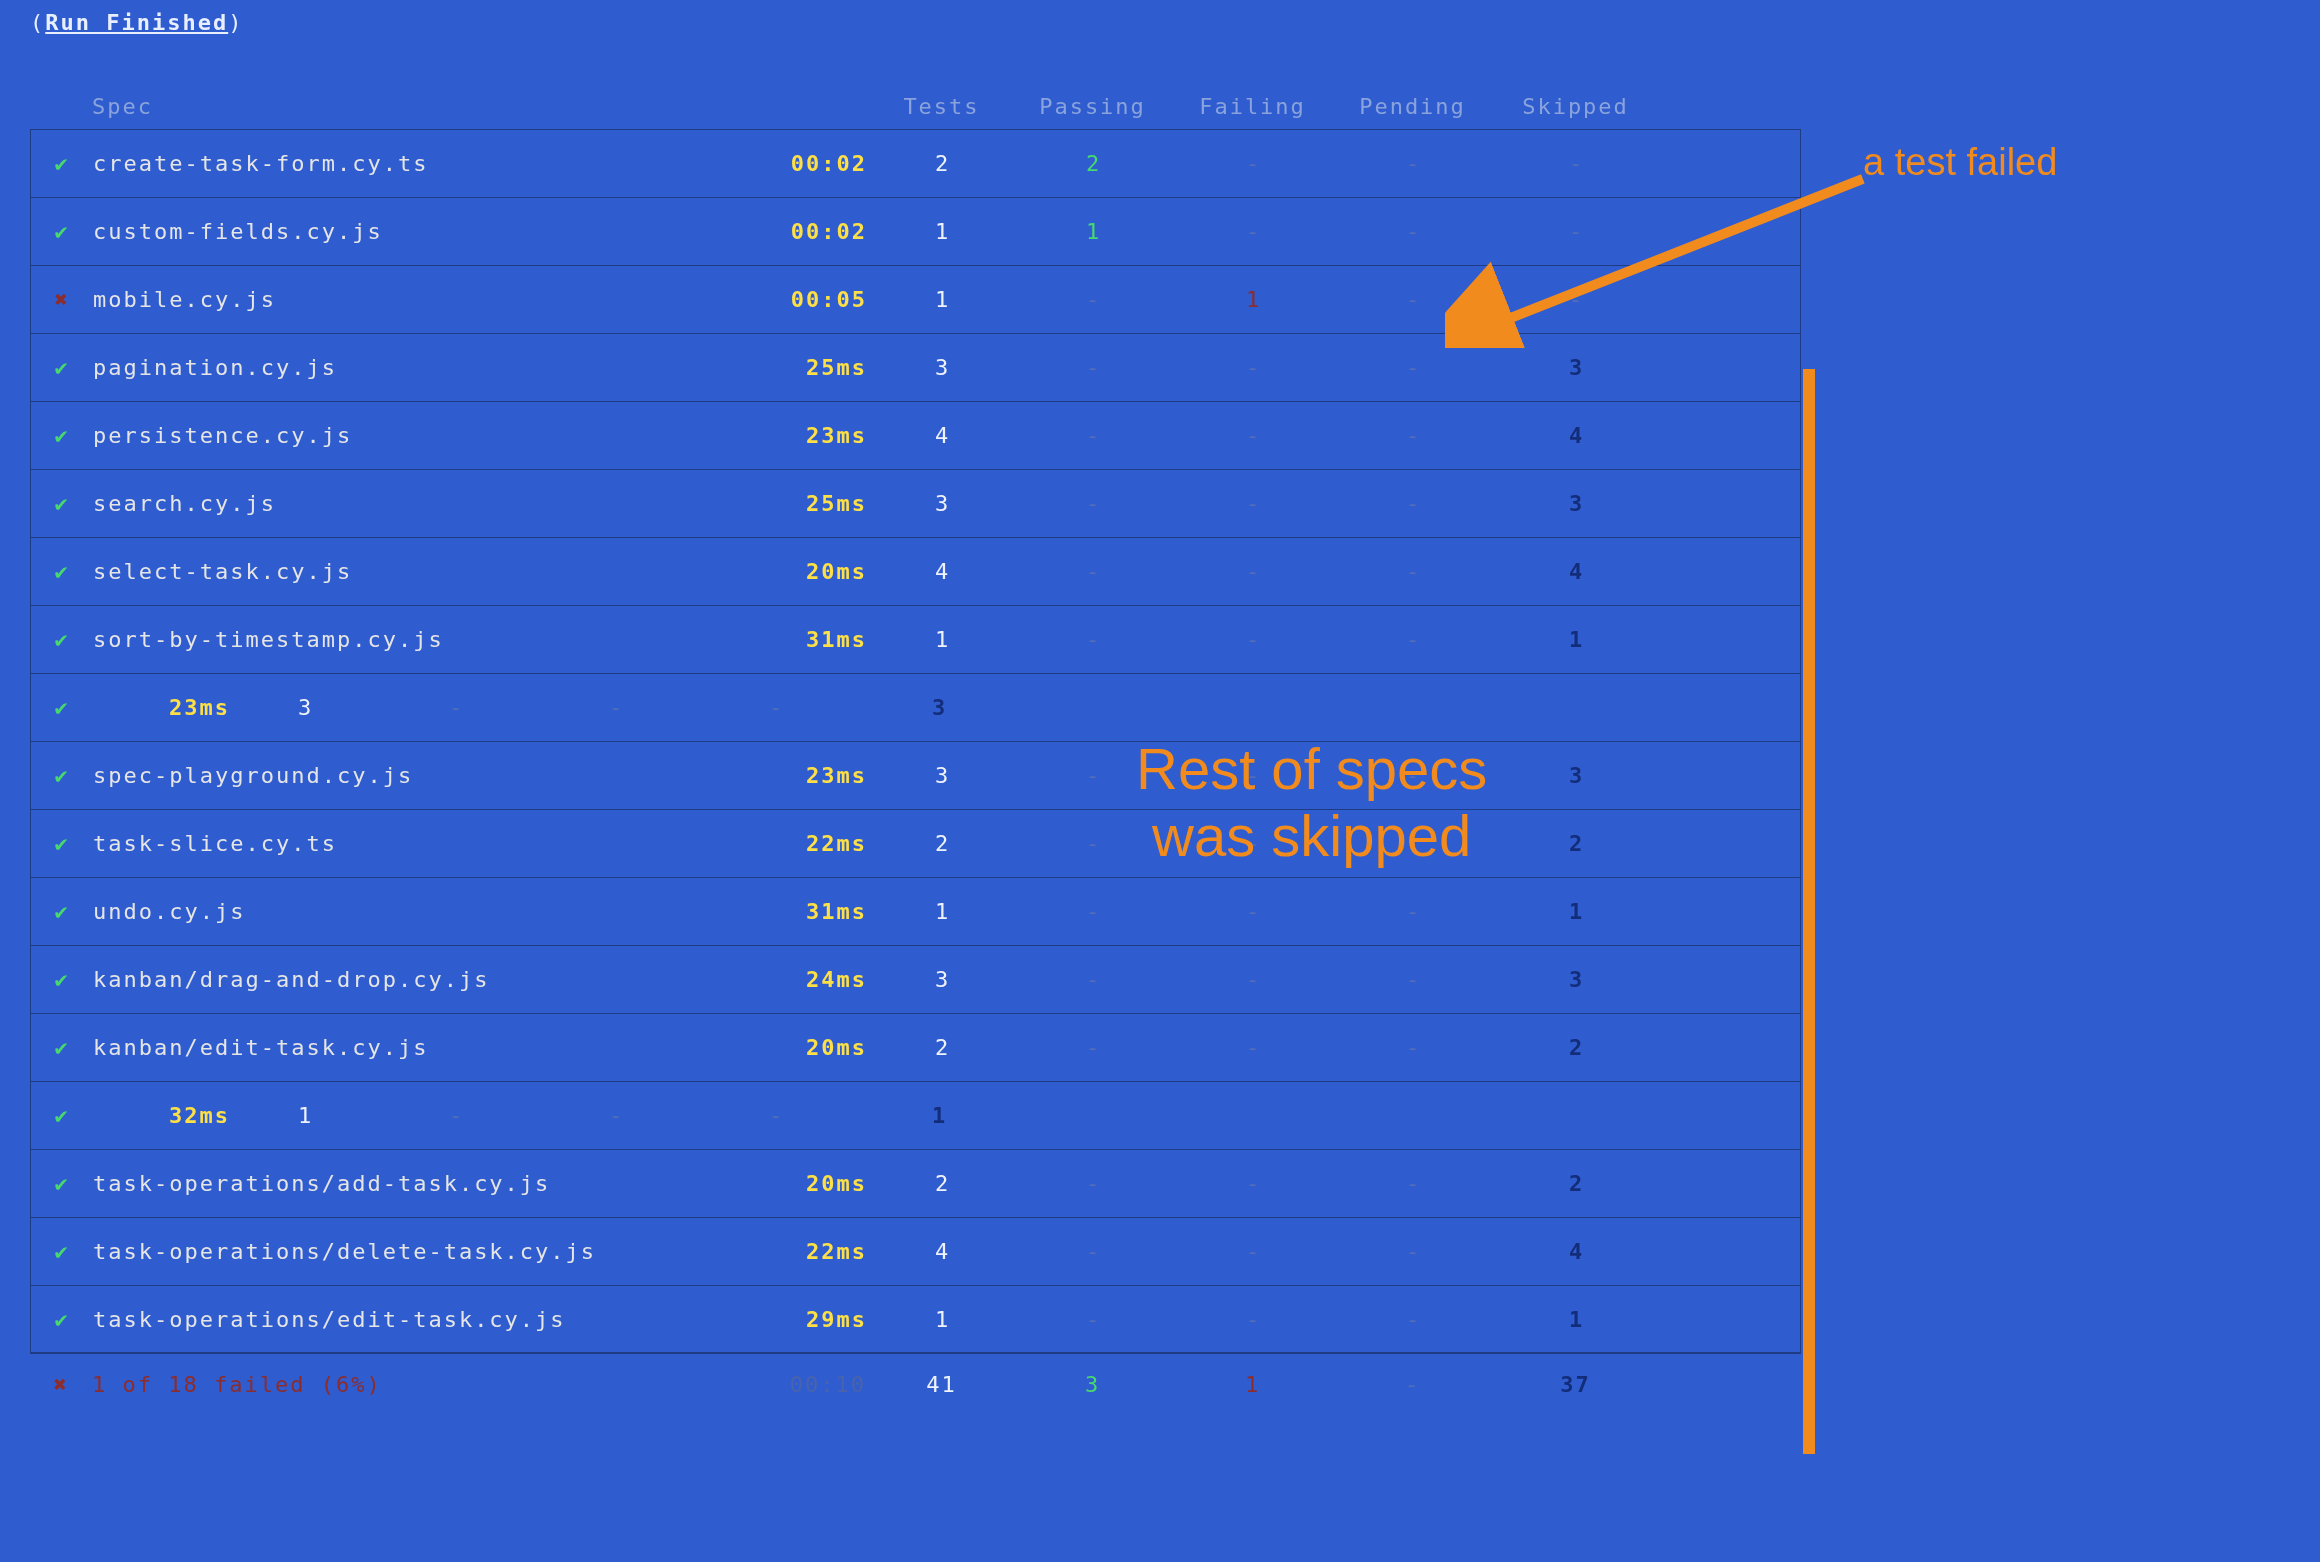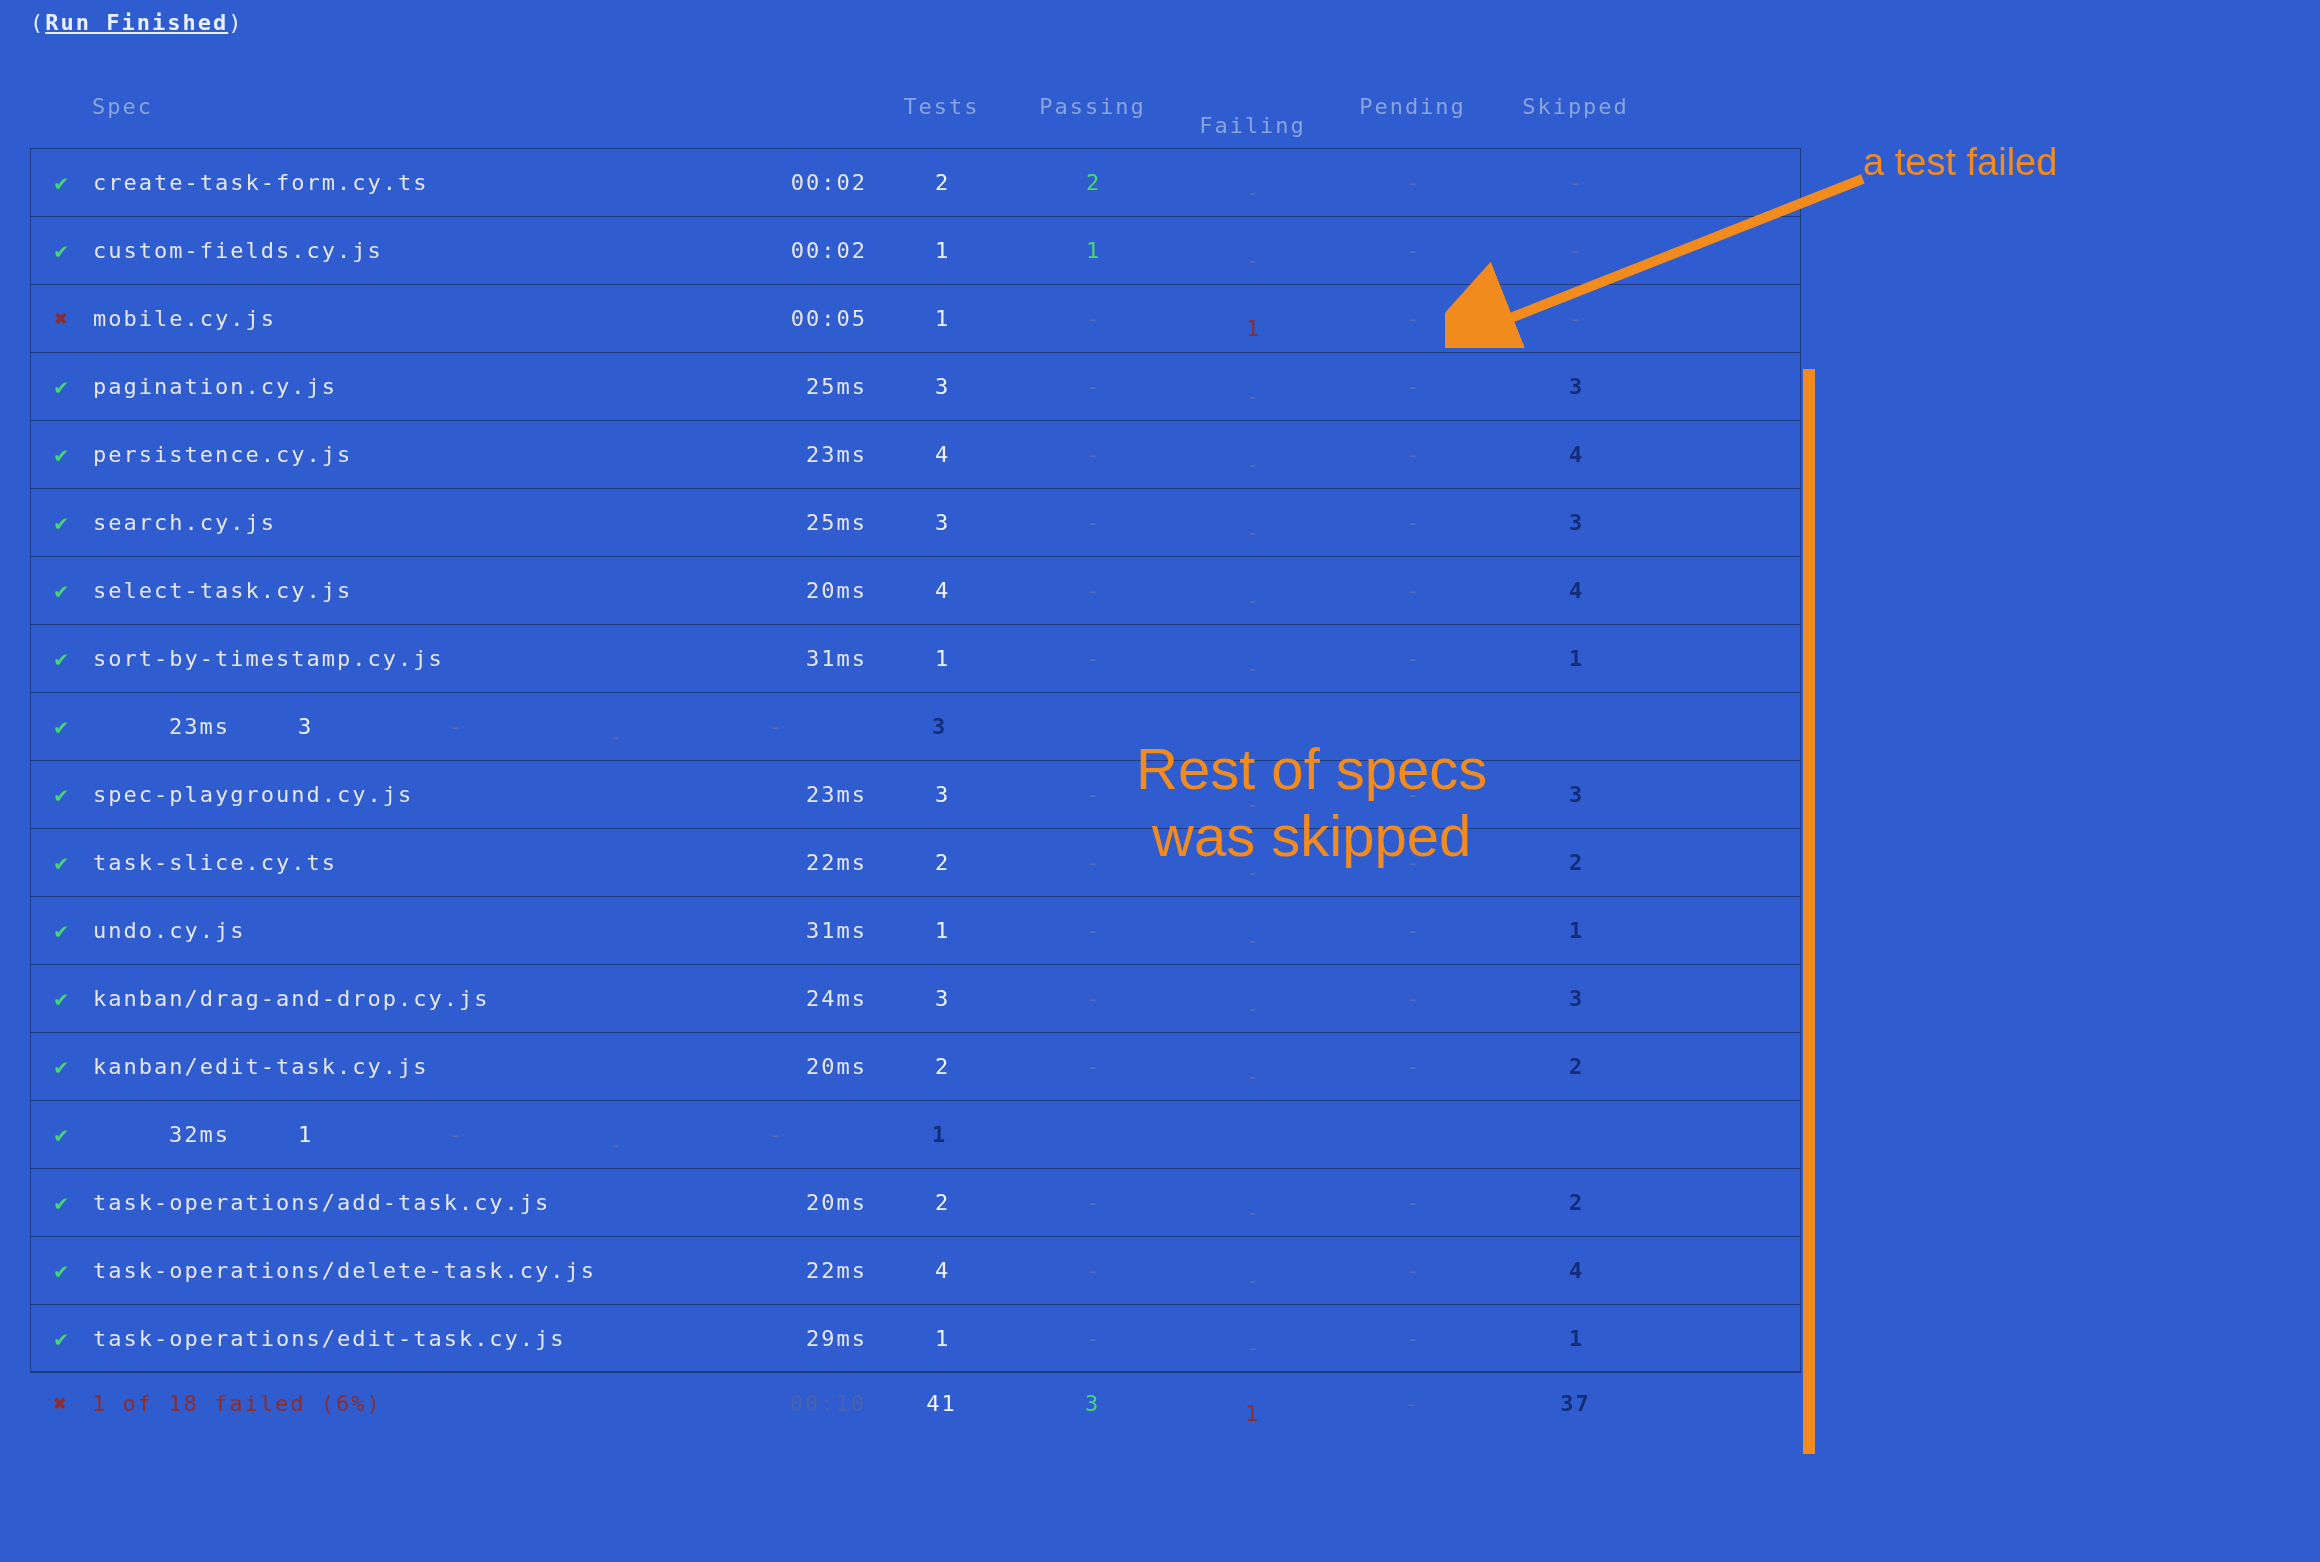--- a/index.html
+++ b/index.html
@@ -35,41 +35,41 @@
     display: flex;
     padding: 4px 0 10px 0;
     letter-spacing: 2px;
     color: #8aa3dc;
   }
   .col-icon { width: 62px; flex-shrink: 0; text-align: center; }
   .col-spec { width: 637px; flex-shrink: 0; }
   .col-time { width: 143px; flex-shrink: 0; text-align: right; padding-right: 6px; color: #546db5; }
   .col-tests { width: 139px; flex-shrink: 0; text-align: center; }
   .col-pass { width: 163px; flex-shrink: 0; text-align: center; }
-  .col-fail { width: 157px; flex-shrink: 0; text-align: center; margin-top: 19px; }
+  .col-fail { width: 157px; flex-shrink: 0; text-align: center; }
   .col-pend { width: 163px; flex-shrink: 0; text-align: center; }
   .col-skip { width: 163px; flex-shrink: 0; text-align: center; }
   .columns-header .col-spec,
   .columns-header .col-tests,
   .columns-header .col-pass,
   .columns-header .col-fail,
   .columns-header .col-pend,
   .columns-header .col-skip { color: #8aa3dc; }
   .columns-header .col-time { color: transparent; }
   .row {
     display: flex;
     align-items: center;
     border: 1px solid #1f3b84;
     border-bottom: none;
     height: 68px;
     letter-spacing: 2px;
   }
   .row:last-of-type { border-bottom: 1px solid #1f3b84; }
   .row .col-spec { color: #e5e5e5; }
-  .row .col-time { color: #e5e5e5; }
+  .row .col-time { color: #fde047; font-weight: bold; }
   .row .col-tests { color: #eef2fb; }
   .dash { color: #546db5; }
   .icon-pass { color: #47d96e; font-weight: bold; }
   .icon-fail { color: #8d2c2c; font-weight: bold; }
   .val-pass { color: #47d96e; }
   .val-fail { color: #8d2c2c; }
   .val-skip { color: #132d7a; font-weight: bold; }
   .summary-row {
     display: flex;
     align-items: center;

